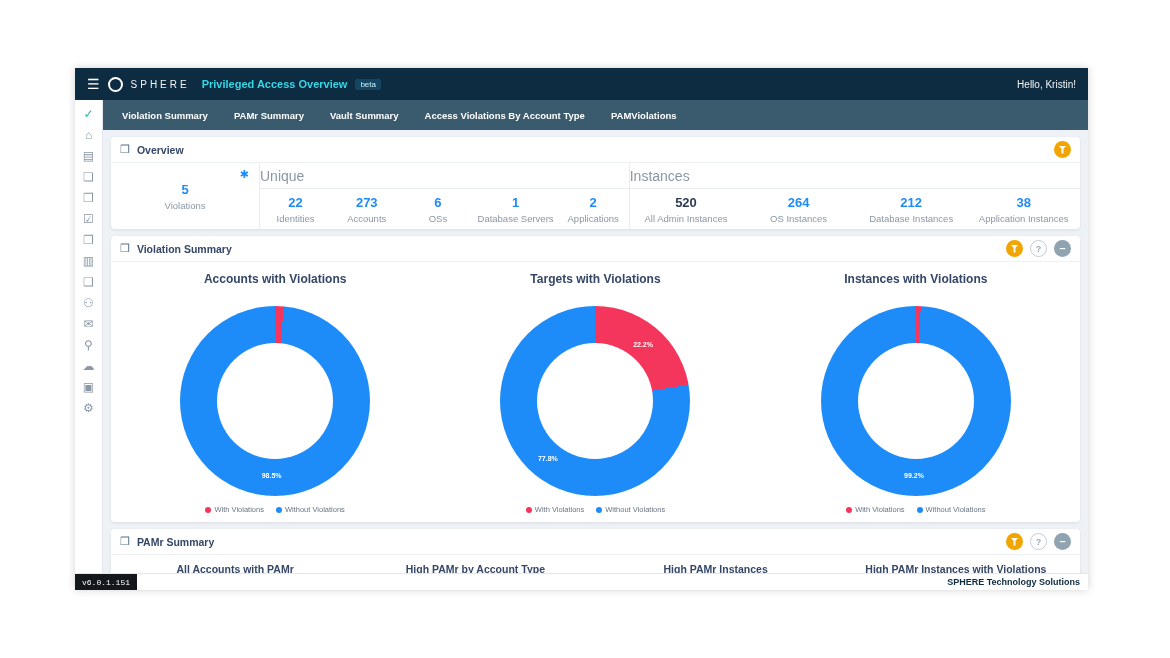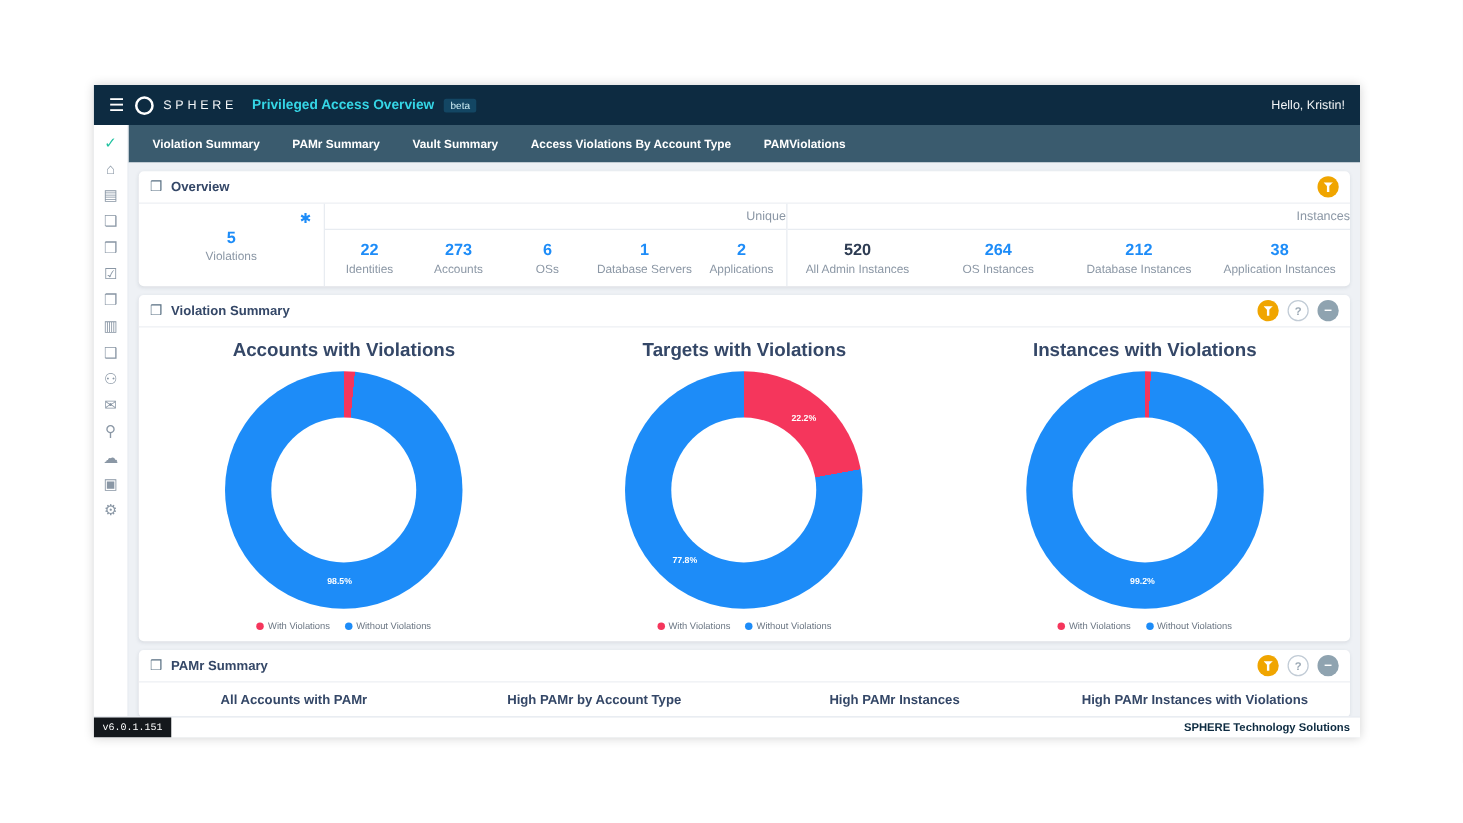--- a/index.html
+++ b/index.html
@@ -52,29 +52,29 @@
   .overview-body { display:flex; align-items:stretch; min-height:66px; }
   .ov-first { flex:0 0 148px; position:relative; display:flex; align-items:center; justify-content:center; }
   .gear { position:absolute; top:5px; right:10px; color:#1d8cf8; font-size:11px; cursor:pointer; }
   .stat { text-align:center; padding:2px 4px; }
   .stat-value { font-size:13px; font-weight:bold; color:#1d8cf8; }
   .stat-value.dark { color:#2d3b52; }
   .stat-label { font-size:9.5px; color:#8b97a5; margin-top:3px; white-space:nowrap; }
   .ov-group { border-left:1px solid #e8ecf1; display:flex; flex-direction:column; }
   .ov-group.unique { flex:375; }
   .ov-group.instances { flex:458; }
-  .group-label { text-align:right; font-size:10px; color:#8b97a5; padding:5px 0 4px;
+  .group-label { text-align:left; font-size:14px; color:#8b97a5; padding:5px 0 4px;
                  border-bottom:1px solid #e8ecf1; }
   .group-stats { flex:1; display:flex; align-items:center; }
   .group-stats .stat { flex:1; }
 
   
   .charts-row { display:flex; padding:10px 4px 8px; }
   .chart-col { flex:1; display:flex; flex-direction:column; align-items:center; }
-  .chart-title { font-size:15px; font-weight:bold; color:#344767; margin-bottom:8px; }
+  .chart-title { font-size:12px; font-weight:bold; color:#344767; margin-bottom:20px; }
   .donut { position:relative; width:190px; height:190px; border-radius:50%; }
   .donut-hole { position:absolute; left:37px; top:37px; width:116px; height:116px;
                 background:#ffffff; border-radius:50%; }
   .donut-label { position:absolute; transform:translate(-50%,-50%); color:#ffffff;
                  font-size:7px; font-weight:bold; z-index:2; }
   .legend { display:flex; gap:12px; margin-top:9px; align-items:center; }
   .legend-item { display:flex; align-items:center; gap:3px; font-size:7.5px; color:#6b7683; }
   .legend-dot { width:6px; height:6px; border-radius:50%; display:inline-block; }
 
   

